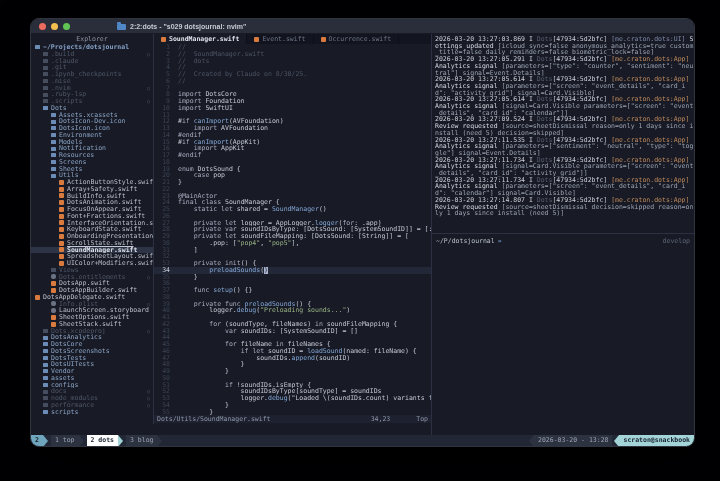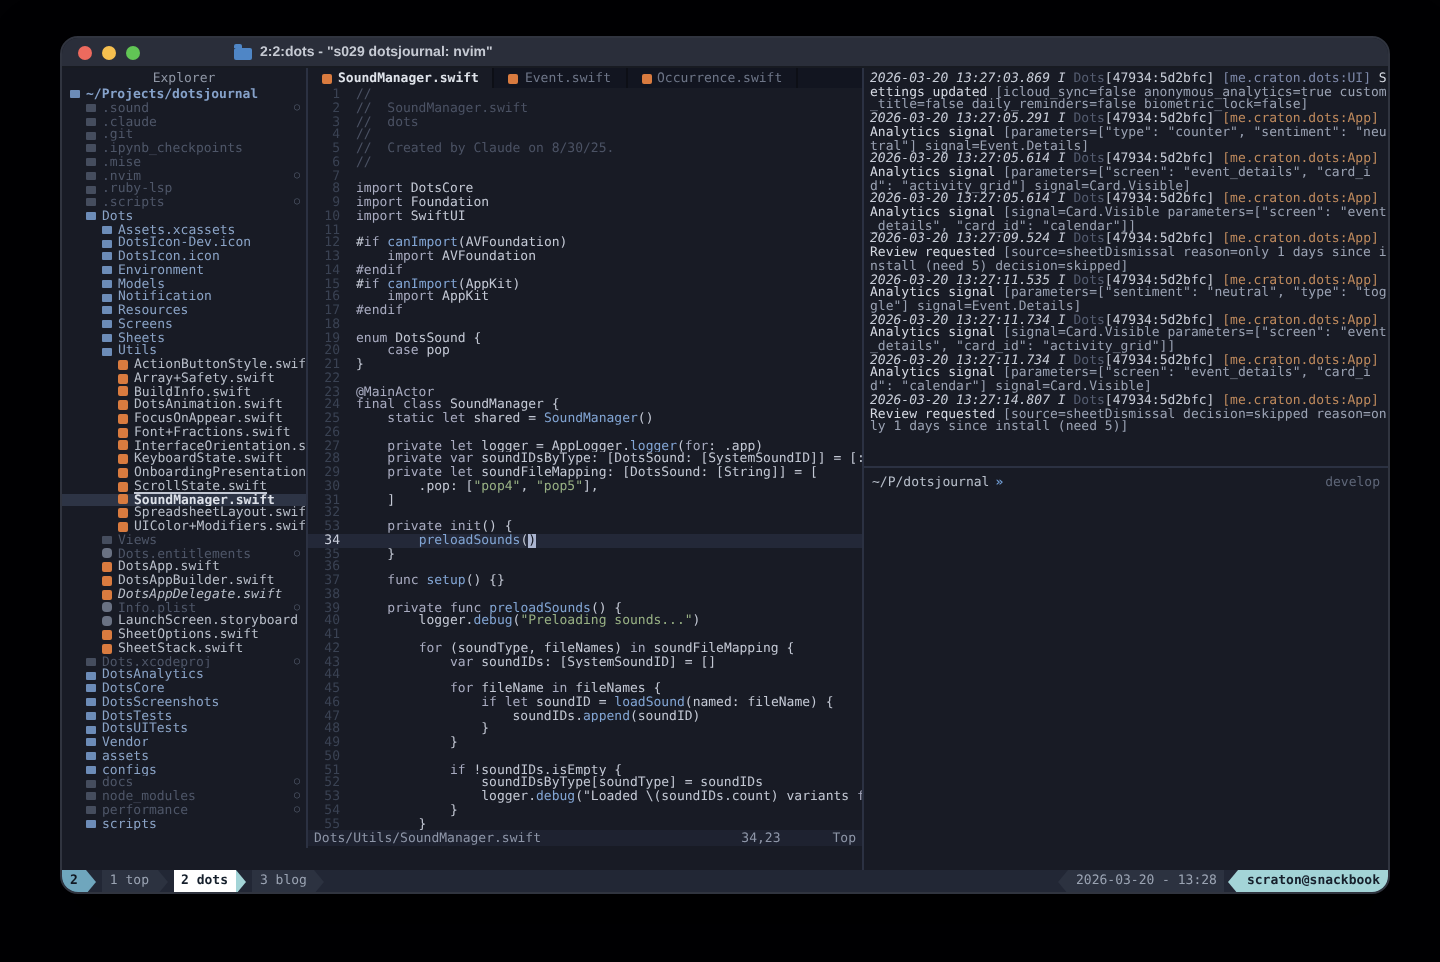--- a/index.html
+++ b/index.html
@@ -52,21 +52,21 @@
   .cm{color:#4b5264;} .kw{color:#a8abc0;} .str{color:#98b184;} .fn{color:#82a5d4;}
   .cursor{position:absolute;top:0;left:calc(24px + 22ch);width:1ch;height:6.75px;background:#aab4cf;color:#10131b;text-align:center;}
   
   .statusline{position:absolute;left:123px;top:381px;width:277px;height:8px;background:#1e2230;color:#8e96a8;
     display:flex;align-items:center;padding:0 3px;line-height:8px;}
   .sl-path{flex:1;white-space:nowrap;overflow:hidden;}
   .sl-pos{margin-right:26px;} .sl-top{}
   
   #log{position:absolute;left:402px;top:1px;width:261px;height:196px;overflow:hidden;padding:1px 0 0 2px;}
   .le{line-height:6.7px;word-break:break-all;white-space:normal;}
-  .lt{color:#c9ced9;font-style:italic;} .lp{color:#565e72;} .lb{color:#c9ced9;}
+  .lt{color:#c9ced9;} .lp{color:#565e72;} .lb{color:#c9ced9;}
   .tagUI{color:#7d88a8;} .tagApp{color:#bf8a5d;}
   .lh{color:#d6dae3;} .ld{color:#9aa2b3;}
   
   .shell{position:absolute;left:402px;top:200px;right:0;bottom:11px;overflow:hidden;}
   .promptline{position:absolute;left:3px;top:4px;right:4px;display:flex;line-height:7px;}
   .cwd{color:#b9c0cc;} .chev{color:#6f9bd1;font-weight:bold;margin-left:3px;}
   .branch{margin-left:auto;color:#5e6678;}
   
   .tmuxbar{position:absolute;left:0;bottom:0;right:0;height:11px;background:#222735;display:flex;align-items:center;overflow:hidden;}
   .seg{height:11px;line-height:11px;padding:0 4px;white-space:nowrap;}
@@ -93,21 +93,21 @@
       <span class="foldericon"></span>
       <span class="wtitle">2:2:dots - "s029 dotsjournal: nvim"</span>
     </div>
   </div>
 
   <div class="content">
 
     <div class="exp-header">Explorer</div>
     <div id="tree">
         <div class="trow root root" style="padding-left: 4px;"><span class="ticon i-dir"></span><span class="tlabel">~/Projects/dotsjournal</span></div>
-        <div class="trow dir dim" style="padding-left: 12px;"><span class="ticon i-dir dim"></span><span class="tlabel">.sound</span><span class="tbadge">○</span></div>
+        <div class="trow dir dim" style="padding-left: 12px;"><span class="ticon i-dir dim"></span><span class="tlabel">.build</span><span class="tbadge">○</span></div>
         <div class="trow dir dim" style="padding-left: 12px;"><span class="ticon i-dir dim"></span><span class="tlabel">.claude</span></div>
         <div class="trow dir dim" style="padding-left: 12px;"><span class="ticon i-dir dim"></span><span class="tlabel">.git</span></div>
         <div class="trow dir dim" style="padding-left: 12px;"><span class="ticon i-dir dim"></span><span class="tlabel">.ipynb_checkpoints</span></div>
         <div class="trow dir dim" style="padding-left: 12px;"><span class="ticon i-dir dim"></span><span class="tlabel">.mise</span></div>
         <div class="trow dir dim" style="padding-left: 12px;"><span class="ticon i-dir dim"></span><span class="tlabel">.nvim</span><span class="tbadge">○</span></div>
         <div class="trow dir dim" style="padding-left: 12px;"><span class="ticon i-dir dim"></span><span class="tlabel">.ruby-lsp</span></div>
         <div class="trow dir dim" style="padding-left: 12px;"><span class="ticon i-dir dim"></span><span class="tlabel">.scripts</span><span class="tbadge">○</span></div>
         <div class="trow dir" style="padding-left: 12px;"><span class="ticon i-dir"></span><span class="tlabel">Dots</span></div>
         <div class="trow dir" style="padding-left: 20px;"><span class="ticon i-dir"></span><span class="tlabel">Assets.xcassets</span></div>
         <div class="trow dir" style="padding-left: 20px;"><span class="ticon i-dir"></span><span class="tlabel">DotsIcon-Dev.icon</span></div>
@@ -129,21 +129,21 @@
         <div class="trow swift" style="padding-left: 28px;"><span class="ticon i-swift"></span><span class="tlabel">KeyboardState.swift</span></div>
         <div class="trow swift" style="padding-left: 28px;"><span class="ticon i-swift"></span><span class="tlabel">OnboardingPresentationSiz</span></div>
         <div class="trow swift" style="padding-left: 28px; text-decoration: underline;"><span class="ticon i-swift"></span><span class="tlabel">ScrollState.swift</span></div>
         <div class="trow swift sel" style="padding-left: 28px;"><span class="ticon i-swift"></span><span class="tlabel">SoundManager.swift</span></div>
         <div class="trow swift" style="padding-left: 28px;"><span class="ticon i-swift"></span><span class="tlabel">SpreadsheetLayout.swift</span></div>
         <div class="trow swift" style="padding-left: 28px;"><span class="ticon i-swift"></span><span class="tlabel">UIColor+Modifiers.swift</span></div>
         <div class="trow dir dim" style="padding-left: 20px;"><span class="ticon i-dir dim"></span><span class="tlabel">Views</span></div>
         <div class="trow file dim" style="padding-left: 20px;"><span class="ticon i-file"></span><span class="tlabel">Dots.entitlements</span><span class="tbadge">○</span></div>
         <div class="trow swift" style="padding-left: 20px;"><span class="ticon i-swift"></span><span class="tlabel">DotsApp.swift</span></div>
         <div class="trow swift" style="padding-left: 20px;"><span class="ticon i-swift"></span><span class="tlabel">DotsAppBuilder.swift</span></div>
-        <div class="trow swift" style="padding-left: 20px; font-style: italic;"><span class="ticon i-swift"></span><span class="tlabel">DotsAppDelegate.swift</span></div>
+        <div class="trow swift" style="padding-left: 4px;"><span class="ticon i-swift"></span><span class="tlabel">DotsAppDelegate.swift</span></div>
         <div class="trow file dim" style="padding-left: 20px;"><span class="ticon i-file"></span><span class="tlabel">Info.plist</span><span class="tbadge">○</span></div>
         <div class="trow file" style="padding-left: 20px;"><span class="ticon i-file"></span><span class="tlabel">LaunchScreen.storyboard</span></div>
         <div class="trow swift" style="padding-left: 20px;"><span class="ticon i-swift"></span><span class="tlabel">SheetOptions.swift</span></div>
         <div class="trow swift" style="padding-left: 20px;"><span class="ticon i-swift"></span><span class="tlabel">SheetStack.swift</span></div>
         <div class="trow dir dim" style="padding-left: 12px;"><span class="ticon i-dir dim"></span><span class="tlabel">Dots.xcodeproj</span><span class="tbadge">○</span></div>
         <div class="trow dir" style="padding-left: 12px;"><span class="ticon i-dir"></span><span class="tlabel">DotsAnalytics</span></div>
         <div class="trow dir" style="padding-left: 12px;"><span class="ticon i-dir"></span><span class="tlabel">DotsCore</span></div>
         <div class="trow dir" style="padding-left: 12px;"><span class="ticon i-dir"></span><span class="tlabel">DotsScreenshots</span></div>
         <div class="trow dir" style="padding-left: 12px;"><span class="ticon i-dir"></span><span class="tlabel">DotsTests</span></div>
         <div class="trow dir" style="padding-left: 12px;"><span class="ticon i-dir"></span><span class="tlabel">DotsUITests</span></div>

